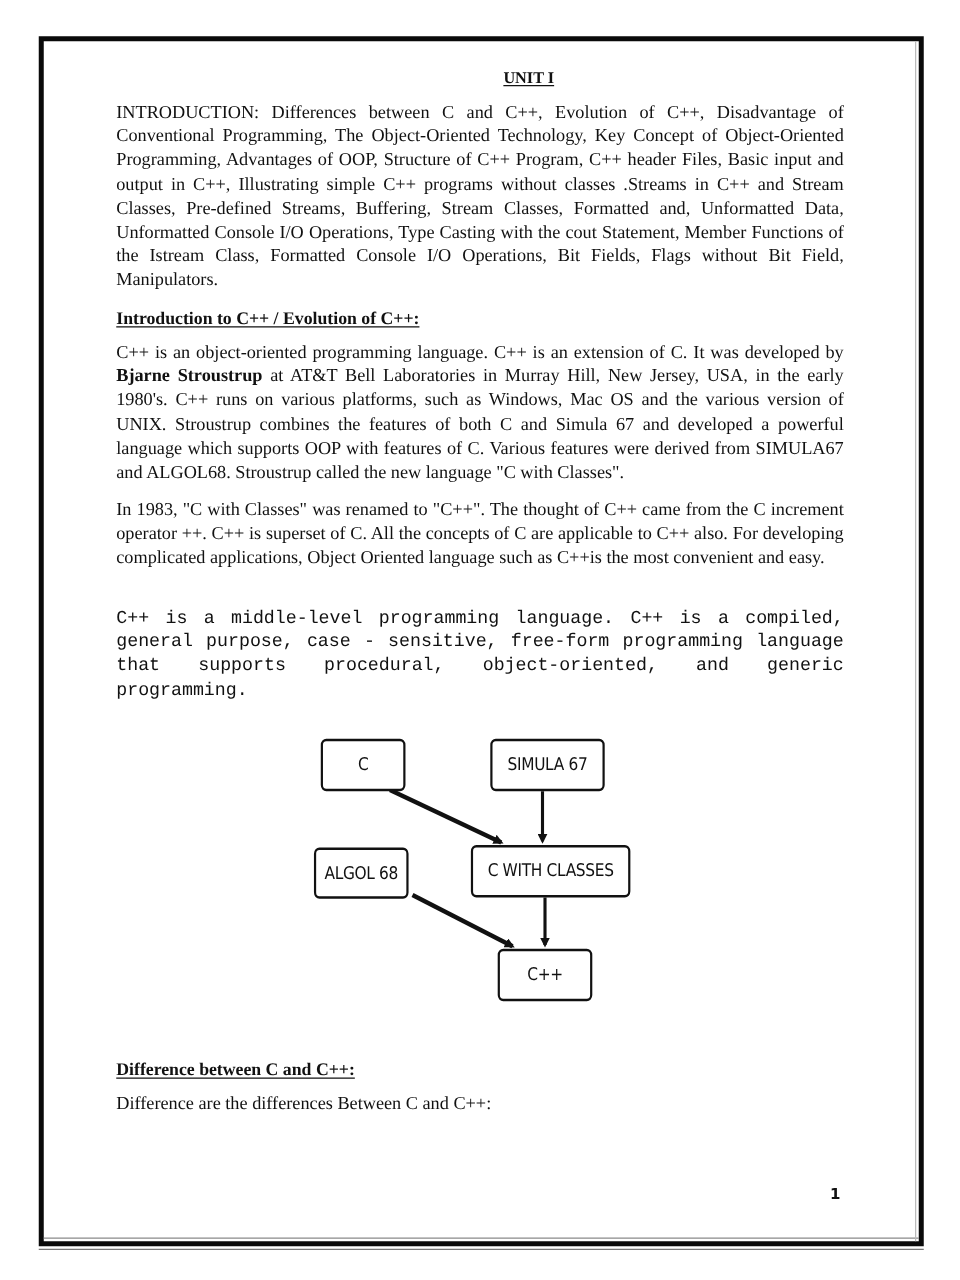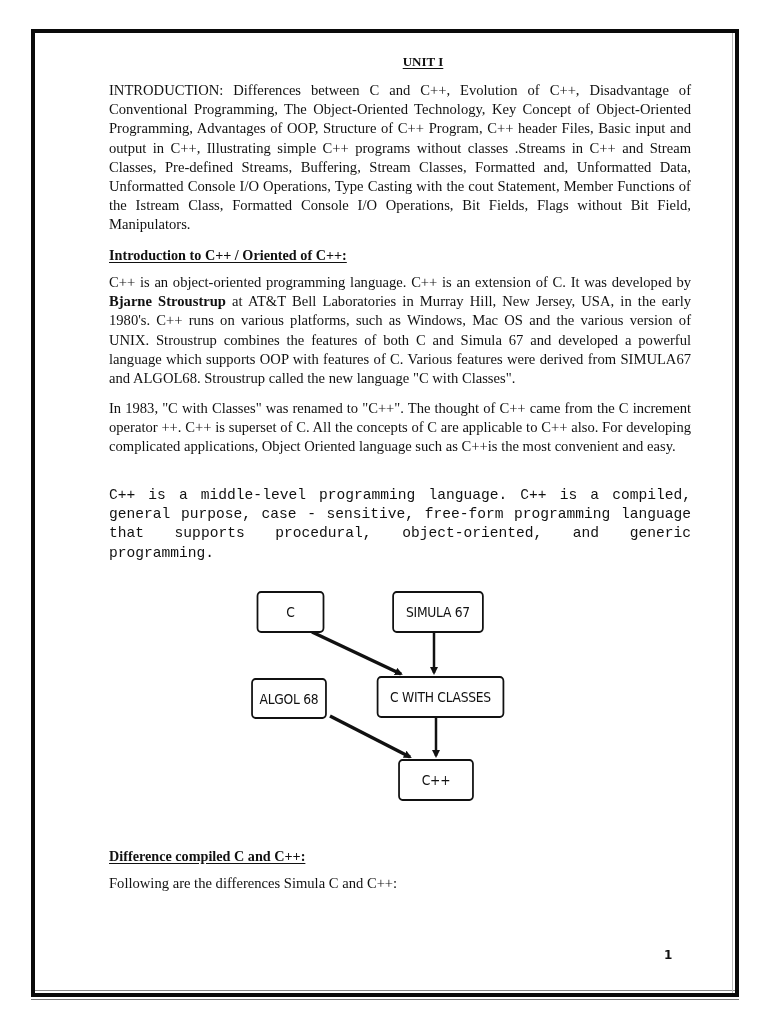--- a/index.html
+++ b/index.html
@@ -44,21 +44,21 @@
     .frame-inner-right {
       position: absolute;
       top: 0;
       bottom: 0;
       right: 2px;
       width: 1px;
       background: #bbbbbb;
     }
     .content {
       position: absolute;
-      left: 109px;
+      left: 93px;
       width: 582px;
       font-size: 14.6px;
       line-height: 19.2px;
       text-align: justify;
     }
     .title {
       position: absolute;
       left: 0;
       width: 768px;
       top: 51px;
@@ -143,21 +143,21 @@
   <div class="frame-inner-bottom"></div>
   <div class="frame-inner-right"></div>
 </div>
 
 <div class="title">
   <span>UNIT I</span>
 </div>
 
 <p class="content para intro">INTRODUCTION: Differences between C and C++, Evolution of C++, Disadvantage of Conventional Programming, The Object-Oriented Technology, Key Concept of Object-Oriented Programming, Advantages of OOP, Structure of C++ Program, C++ header Files, Basic input and output in C++, Illustrating simple C++ programs without classes .Streams in C++ and Stream Classes, Pre-defined Streams, Buffering, Stream Classes, Formatted and, Unformatted Data, Unformatted Console I/O Operations, Type Casting with the cout Statement, Member Functions of the Istream Class, Formatted Console I/O Operations, Bit Fields, Flags without Bit Field, Manipulators.</p>
 
-<p class="content heading h-evolution">Introduction to C++ / Oriented of C++:</p>
+<p class="content heading h-evolution">Introduction to C++ / Evolution of C++:</p>
 
 <p class="content para p-evolution1"><span>C++ is an object-oriented programming language. C++ is an extension of C. It was developed by </span><b>Bjarne Stroustrup</b><span> at AT&amp;T Bell Laboratories in Murray Hill, New Jersey, USA, in the early 1980's. C++ runs on various platforms, such as Windows, Mac OS and the various version of UNIX. Stroustrup combines the features of both C and Simula 67 and developed a powerful language which supports OOP with features of C. Various features were derived from SIMULA67 and ALGOL68. Stroustrup called the new language "C with Classes".</span></p>
 
 <p class="content para p-evolution2">In 1983, "C with Classes" was renamed to "C++". The thought of C++ came from the C increment operator ++. C++ is superset of C. All the concepts of C are applicable to C++ also. For developing complicated applications, Object Oriented language such as C++is the most convenient and easy.</p>
 
 <p class="content para p-evolution3">C++ is a middle-level programming language. C++ is a compiled, general purpose, case - sensitive, free-form programming language that supports procedural, object-oriented, and generic programming.</p>
 
 <div class="diagram">
   <svg viewBox="0 0 300 230">
     <defs>
@@ -170,17 +170,17 @@
     <line x1="100" y1="136" x2="180" y2="177" stroke="#111" stroke-width="3.5" marker-end="url(#arrowhead)"></line>
     <line x1="206" y1="138" x2="206" y2="176" stroke="#111" stroke-width="2.5" marker-end="url(#arrowhead)"></line>
   </svg>
   <div class="node node-c">C</div>
   <div class="node node-simula">SIMULA 67</div>
   <div class="node node-algol">ALGOL 68</div>
   <div class="node node-cwc">C WITH CLASSES</div>
   <div class="node node-cpp">C++</div>
 </div>
 
-<p class="content heading h-difference">Difference compiled C and C++:</p>
+<p class="content heading h-difference">Difference between C and C++:</p>
 
-<p class="content para p-difference">Following are the differences Simula C and C++:</p>
+<p class="content para p-difference">Difference are the differences Between C and C++:</p>
 
 <div class="page-number">1</div>
 
 </body></html>

